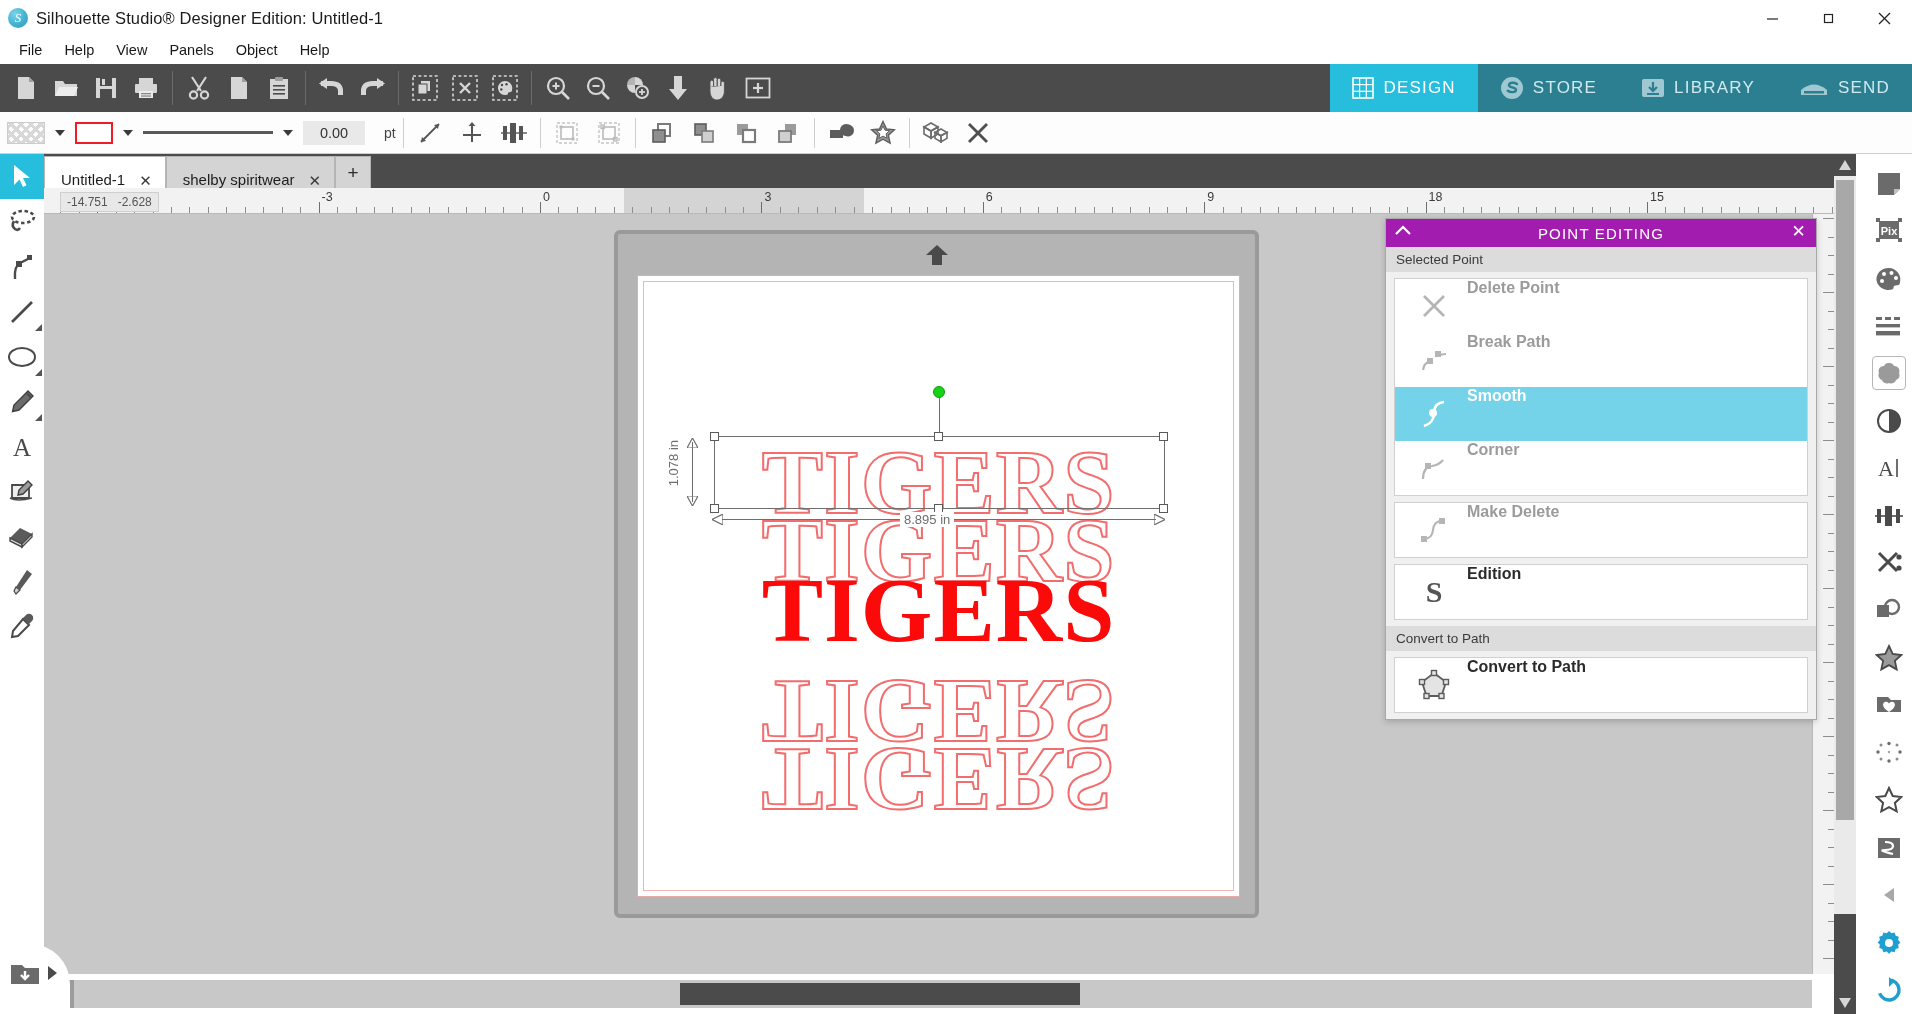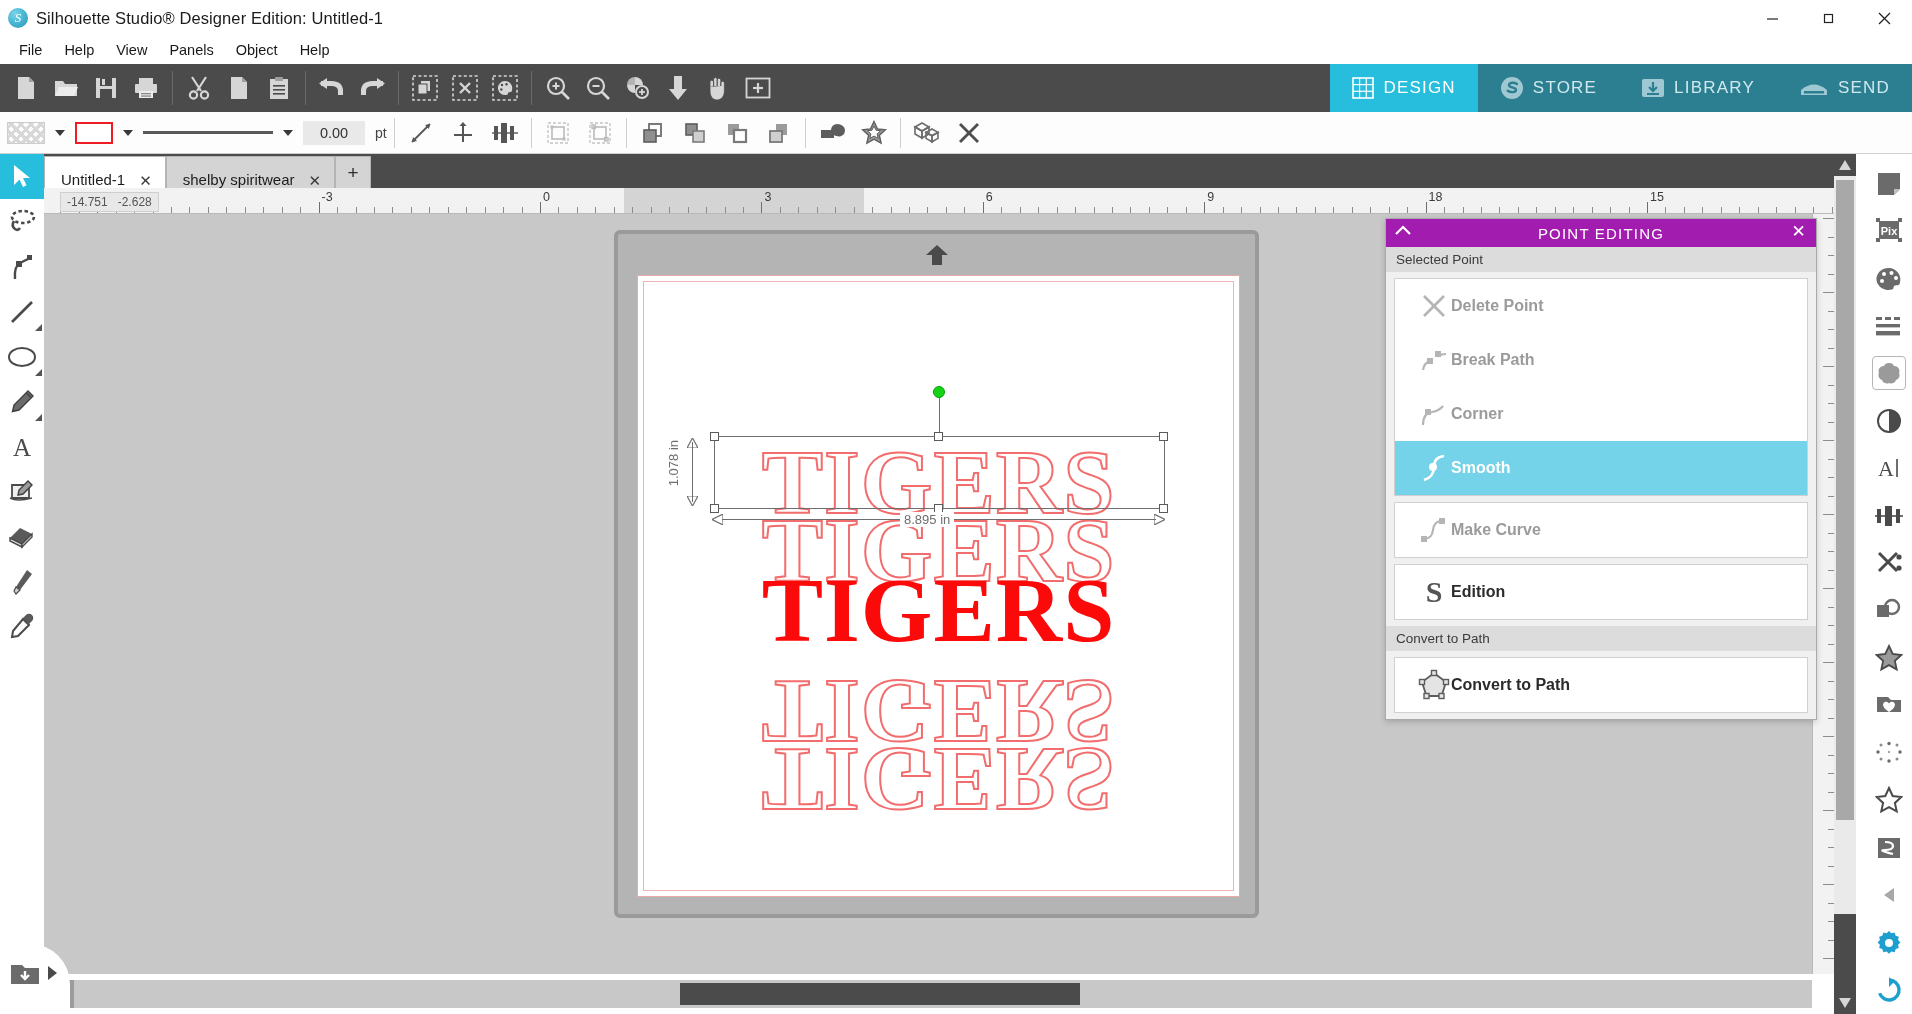--- a/index.html
+++ b/index.html
@@ -81,21 +81,21 @@
       #ffffff;
     border:1px solid #cdcdcd;
   }
   .line-swatch { width:38px;height:22px;border:2px solid #ee1c24;background:#fff; }
   .line-style { width:130px; height:22px; display:flex; align-items:center; }
   .line-style i { display:block; width:100%; height:3px; background:#595959; }
   .pt-field {
     width:62px;height:24px;background:#e9e9e9;border:none;
     text-align:center;font-size:14.5px;color:#333;font-family:"Liberation Sans",sans-serif;
   }
-  .pt-label { font-size:14px;color:#444;margin-left:6px; }
+  .pt-label { font-size:14px;color:#444;margin-left:15px; }
 
   
   .doctabs {
     position:absolute; left:44px; top:154px; height:34px; display:flex; align-items:flex-end;
   }
   .doctab {
     height:32px; display:flex; align-items:flex-end; gap:14px; padding:0 13px 0 16px;
     background:#d4d4d4; border:1px solid #b4b4b4; border-bottom:none;
     font-size:15px; color:#1d1d1d;
   }
@@ -220,21 +220,21 @@
     font-size:15px; letter-spacing:1.2px;
   }
   .pe-title .chev { position:absolute; left:8px; top:5px; color:#fff; }
   .pe-title .close { position:absolute; right:9px; top:4px; color:#fff; font-size:17px; line-height:1; }
   .pe-section {
     height:25px; background:#dcdcdc; display:flex; align-items:center;
     padding-left:10px; font-size:13.5px; color:#3b3b3b;
   }
   .pe-group { background:#ffffff; border:1px solid #d0d0d0; margin:6px 8px; }
   .pe-row {
-    height:54px; display:flex; align-items:center; padding-left:22px;
+    height:54px; display:flex; gap:16px; padding-left:22px;
     font-size:16px; color:#9b9b9b; font-weight:bold;
   }
   .pe-row.enabled { color:#2b2b2b; }
   .pe-row.selected { background:#74d3e8; color:#ffffff; }
   .pe-row .ico { width:34px; display:flex; align-items:center; justify-content:center; }
   .pe-row svg { display:block; }
 
   
   .rightrail {
     position:absolute; right:0; top:154px; width:46px; height:860px;
@@ -969,50 +969,50 @@
         <span class="ico">
           <svg width="30" height="28" viewBox="0 0 30 28">
               <path d="M4 24 q1 -7 7 -9" fill="none" stroke="#b5b5b5" stroke-width="2.2"></path>
               <rect x="8" y="12" width="6" height="6" fill="#b5b5b5"></rect>
               <path d="M18 10 q5 -2 9 -2" fill="none" stroke="#b5b5b5" stroke-width="2.2"></path>
               <rect x="16" y="5" width="6" height="6" fill="#b5b5b5"></rect>
             </svg>
         </span>
         <span>Break Path</span>
       </div>
+      <div class="pe-row selected">
+        <span class="ico">
+          <svg width="30" height="30" viewBox="0 0 30 30">
+              <path d="M5 27 q10 -3 10 -13 q0 -10 10 -11" fill="none" stroke="#ffffff" stroke-width="2.4"></path>
+              <circle cx="14" cy="14" r="4" fill="#ffffff"></circle>
+            </svg>
+        </span>
+        <span>Smooth</span>
+      </div>
       <div class="pe-row">
         <span class="ico">
           <svg width="30" height="28" viewBox="0 0 30 28">
               <path d="M4 25 q0 -12 9 -13 q7 -1 11 -6" fill="none" stroke="#b5b5b5" stroke-width="2.2"></path>
               <rect x="6" y="9" width="6" height="6" fill="#b5b5b5"></rect>
             </svg>
         </span>
         <span>Corner</span>
-      </div>
-      <div class="pe-row selected">
-        <span class="ico">
-          <svg width="30" height="30" viewBox="0 0 30 30">
-              <path d="M5 27 q10 -3 10 -13 q0 -10 10 -11" fill="none" stroke="#ffffff" stroke-width="2.4"></path>
-              <circle cx="14" cy="14" r="4" fill="#ffffff"></circle>
-            </svg>
-        </span>
-        <span>Smooth</span>
       </div>
     </div>
 
     <div class="pe-group">
       <div class="pe-row">
         <span class="ico">
           <svg width="30" height="28" viewBox="0 0 30 28">
               <path d="M5 23 q8 0 9 -9 q1 -9 9 -9" fill="none" stroke="#b5b5b5" stroke-width="2.2"></path>
               <rect x="2" y="20" width="6" height="6" fill="#b5b5b5"></rect>
               <rect x="20" y="2" width="6" height="6" fill="#b5b5b5"></rect>
             </svg>
         </span>
-        <span>Make Curve</span>
+        <span>Make Delete</span>
       </div>
     </div>
 
     <div class="pe-group">
       <div class="pe-row enabled">
         <span class="ico">
           <svg width="30" height="32" viewBox="0 0 30 32">
               <text x="15" y="26" font-family="Liberation Serif, serif" font-size="30" text-anchor="middle" fill="#555">S</text>
             </svg>
         </span>

